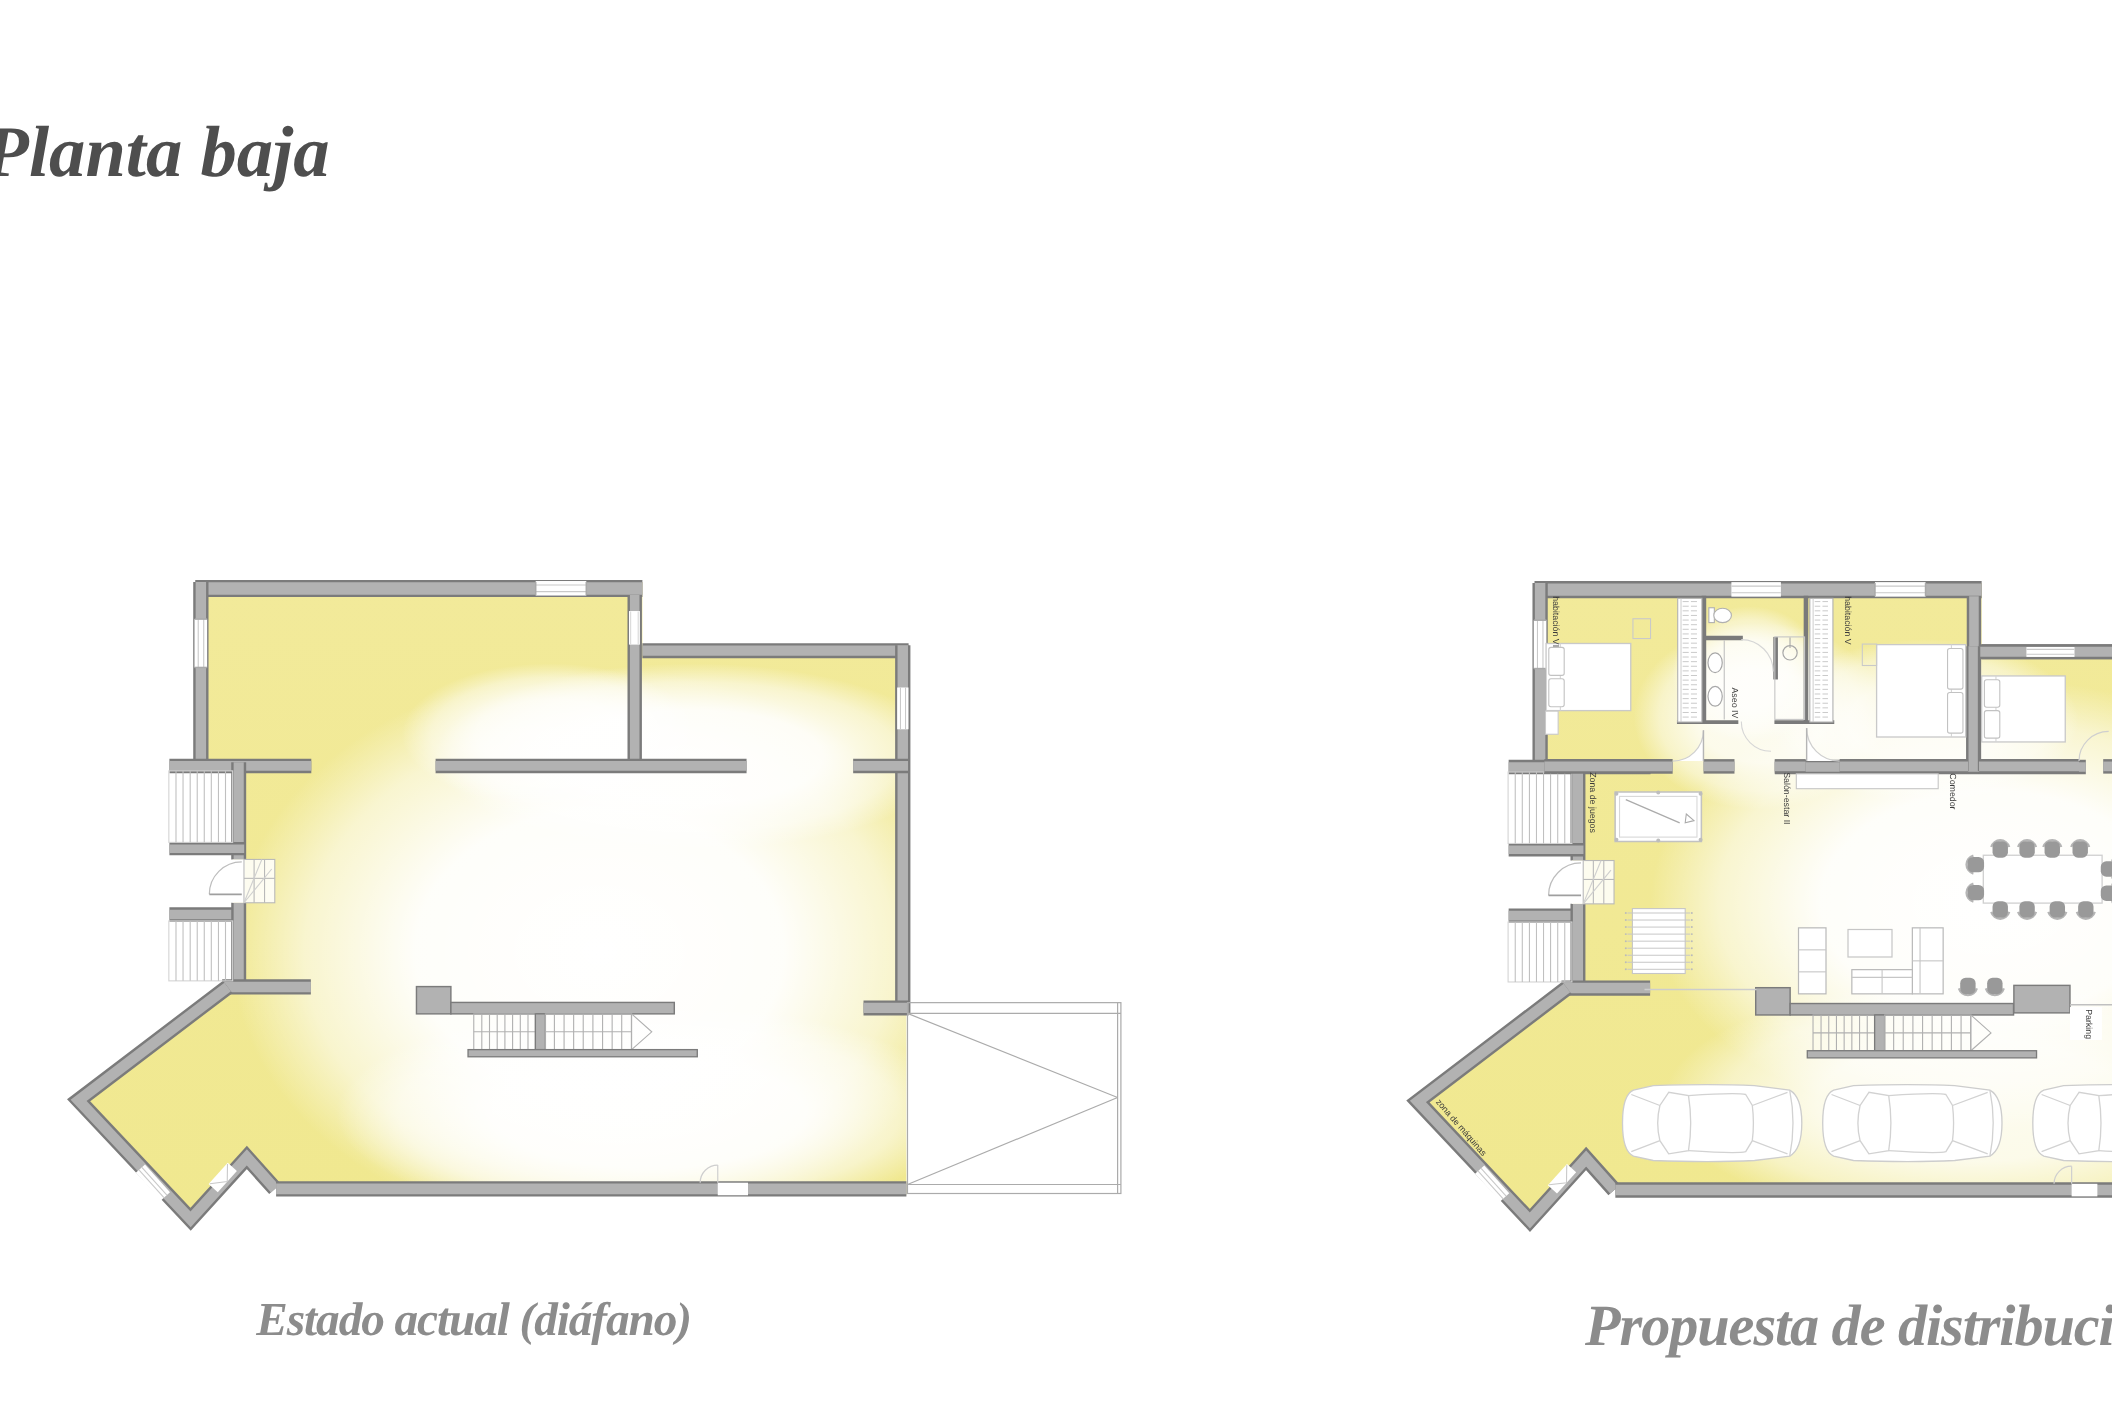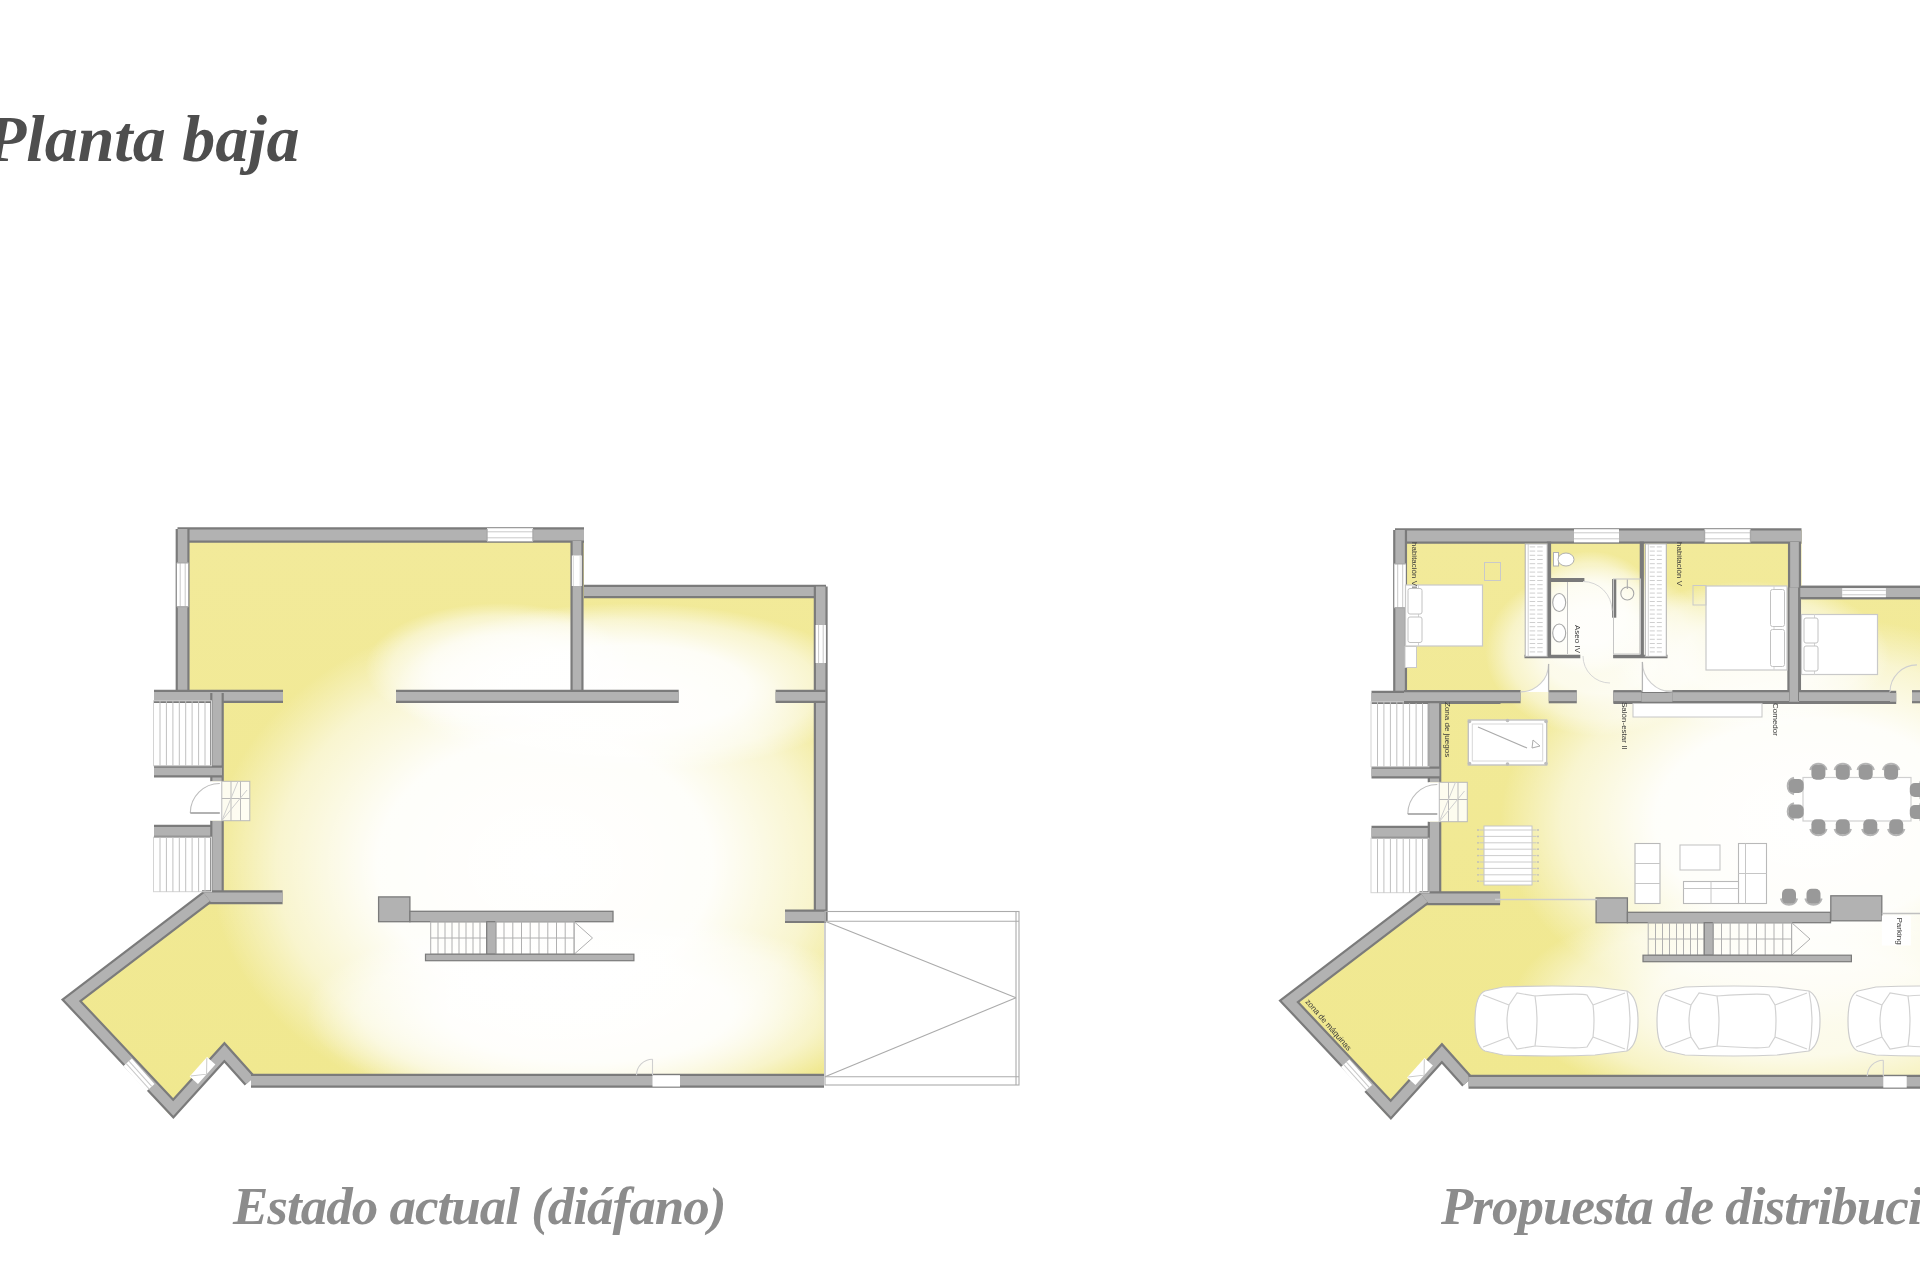--- a/index.html
+++ b/index.html
@@ -671,14 +671,14 @@
 <text x="0" y="0" transform="translate(1445,702) rotate(90)" font-family="Liberation Sans, sans-serif" font-size="8.0" fill="#3a3a3a">Zona de juegos</text>
 <text x="0" y="0" transform="translate(1622,702) rotate(90)" font-family="Liberation Sans, sans-serif" font-size="8.0" fill="#3a3a3a">Salón-estar II</text>
 <text x="0" y="0" transform="translate(1773,703) rotate(90)" font-family="Liberation Sans, sans-serif" font-size="8.0" fill="#3a3a3a">Comedor</text>
 <text x="0" y="0" transform="translate(1896.5,917.5) rotate(90)" font-family="Liberation Sans, sans-serif" font-size="8.0" fill="#3a3a3a">Parking</text>
 <text x="0" y="0" transform="translate(1305,1002) rotate(49)" font-family="Liberation Sans, sans-serif" font-size="8.0" fill="#3a3a3a">zona de máquinas</text>
 </g>
 </svg>
 
 <div id="title">Planta baja</div>
 
-<div class="cap" style="left:233px;top:1176px;font-size:53px;letter-spacing:-1px;">Estado actual (diáfano)</div>
+<div class="cap" style="left:233px;top:1176px;font-size:43px;letter-spacing:-1px;">Estado actual (diáfano)</div>
 
 <div class="cap" style="left:1441px;top:1176px;font-size:53px;letter-spacing:-1px;">Propuesta de distribución</div>
 </body></html>

